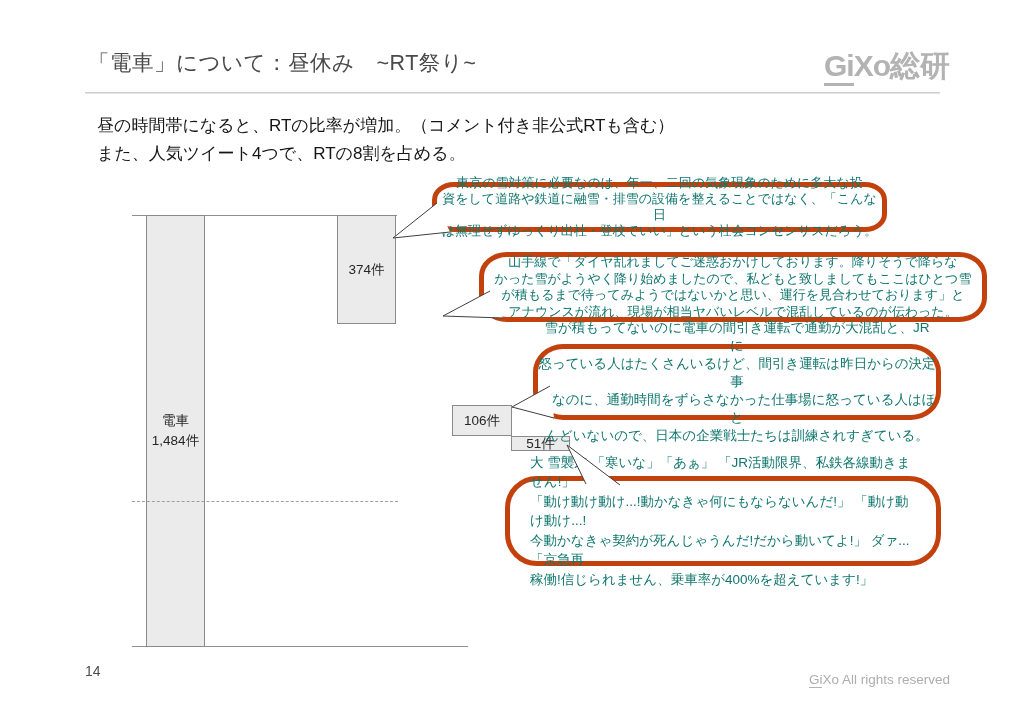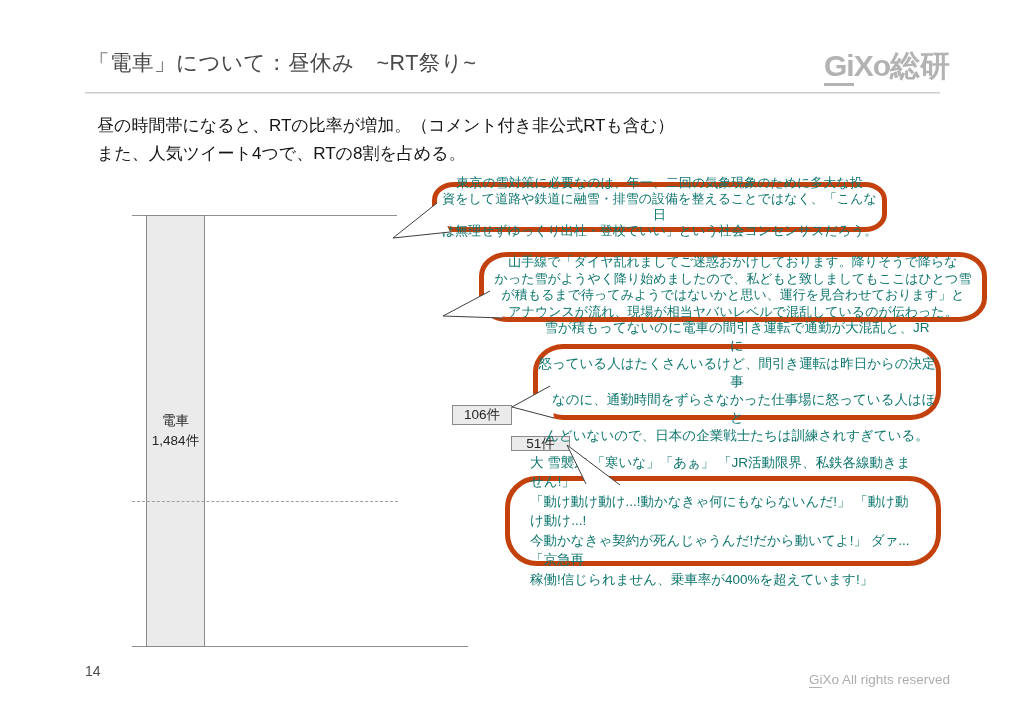--- a/index.html
+++ b/index.html
@@ -31,21 +31,21 @@
   .bar{
     position:absolute;background:#ebebeb;border:1px solid #8a8a8a;box-sizing:border-box;
     display:flex;align-items:center;justify-content:center;text-align:center;
     font-size:13.5px;line-height:20px;color:#262626;white-space:pre-line;z-index:1;
   }
   .bar.small{line-height:15px;}
   #bar-train{left:146px;top:215px;width:59px;height:432px;}
   #bar-rt{left:241px;top:215px;width:59px;height:287px;}
   #bar-t374{left:337px;top:215px;width:59px;height:109px;}
   #bar-t278{left:396px;top:324px;width:60px;height:81px;}
-  #bar-t106{left:452px;top:405px;width:60px;height:20px;}
+  #bar-t106{left:452px;top:405px;width:60px;height:31px;}
   #bar-t51{left:511px;top:436px;width:59px;height:15px;}
   #chart-top-line{left:132px;top:215px;width:265px;}
   #chart-baseline{left:132px;top:646px;width:336px;}
   #chart-dashed{left:132px;top:501px;width:266px;}
   
   .bubble{
     position:absolute;background:#fff;border:5px solid #c2410c;z-index:3;
     display:flex;align-items:center;justify-content:center;text-align:center;
     color:#0f766e;white-space:pre-line;box-sizing:border-box;
   }
@@ -77,20 +77,21 @@
     <div>昼の時間帯になると、RTの比率が増加。（コメント付き非公式RTも含む）</div>
     <div>また、人気ツイート4つで、RTの8割を占める。</div>
   </div>
 
   <div class="hline" id="chart-top-line"></div>
   <div class="dashline" id="chart-dashed"></div>
   <div class="hline" id="chart-baseline"></div>
 
   <div class="bar" id="bar-train">電車
 1,484件</div>
+  <div class="bar" id="bar-t374">374件</div>
   <div class="bar" id="bar-t106">106件</div>
   <div class="bar small" id="bar-t51">51件</div>
 
   <div class="bubble" id="bubble-1">東京の雪対策に必要なのは、年一、二回の気象現象のために多大な投
 資をして道路や鉄道に融雪・排雪の設備を整えることではなく、「こんな日
 は無理せずゆっくり出社・登校でいい」という社会コンセンサスだろう。</div>
   <div class="bubble" id="bubble-2">山手線で「ダイヤ乱れましてご迷惑おかけしております。降りそうで降らな
 かった雪がようやく降り始めましたので、私どもと致しましてもここはひとつ雪
 が積もるまで待ってみようではないかと思い、運行を見合わせております」と
 アナウンスが流れ、現場が相当ヤバいレベルで混乱しているのが伝わった。</div>

